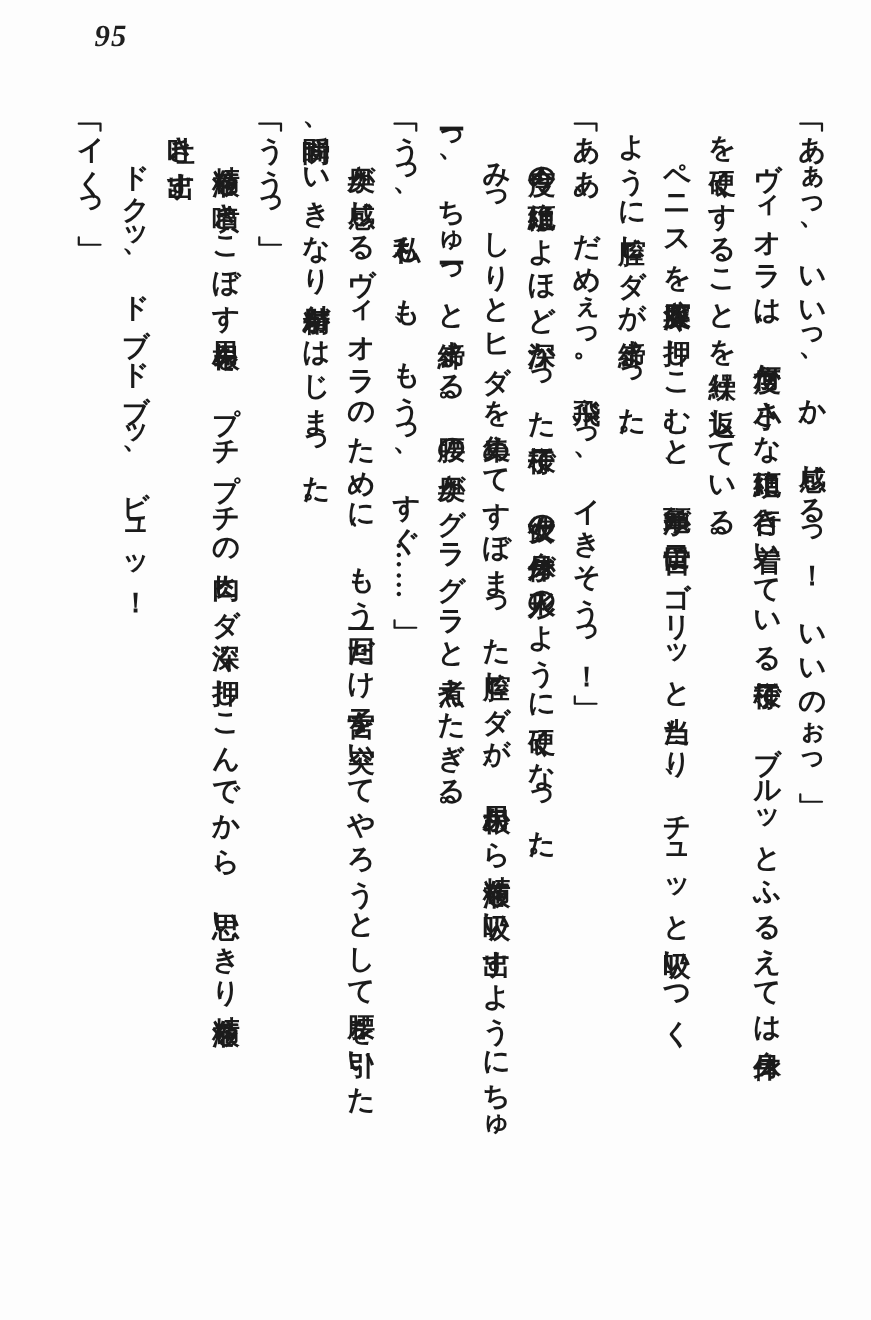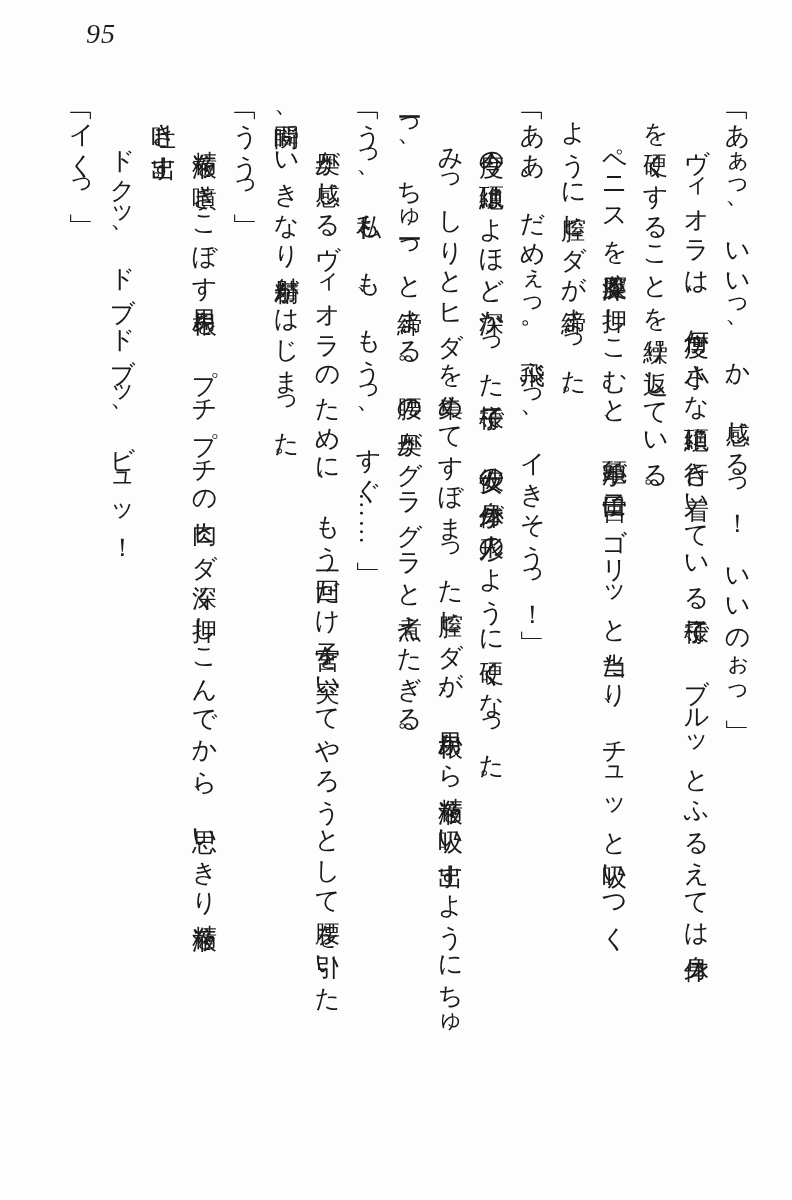--- a/index.html
+++ b/index.html
@@ -7,20 +7,21 @@
     padding: 0;
     background: #ffffff;
   }
   .book-page {
     position: relative;
     width: 792px;
     height: 1200px;
     background: #fdfdfd;
     overflow: hidden;
     font-family: "Liberation Serif", "DejaVu Serif", serif;
+    font-weight: bold;
   }
   .page-number {
     position: absolute;
     top: 18px;
     left: 86px;
     font-style: italic;
     font-size: 28px;
     color: #1f1f1f;
     letter-spacing: 1px;
   }

